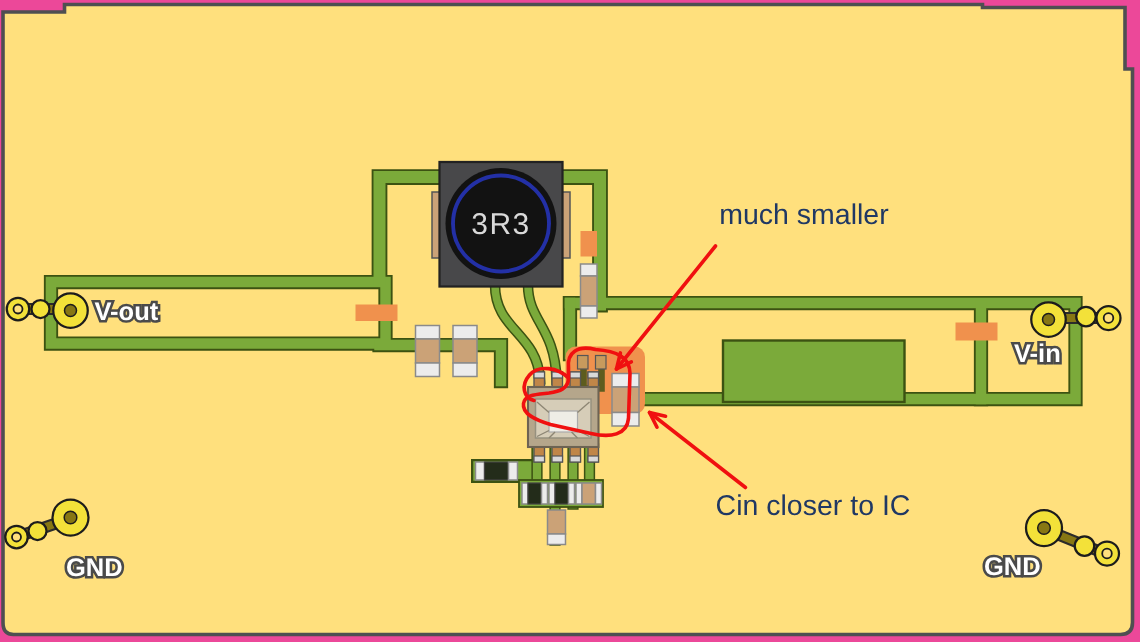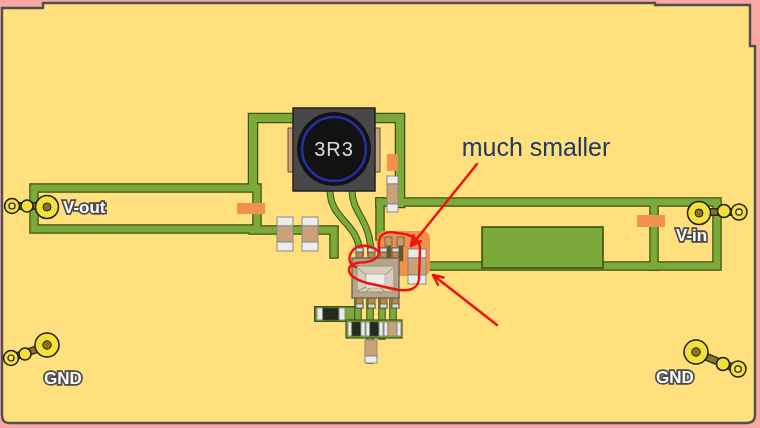--- a/index.html
+++ b/index.html
@@ -1,18 +1,18 @@
 <!DOCTYPE html>
 <html style="--board_yellow: #FFE07D; --board_edge_gray: #4F4F51; --trace_green: #7BAA3A; --trace_outline: #3C5212; --highlight_orange: #F0914D; --annotation_red: #F01010; --annotation_navy: #203864; --connector_yellow: #F3E139; --connector_shaft: #877713; --component_tan: #CBA277; --inductor_dark: #48484A;"><head>
 <meta charset="utf-8">
 <style>
   html,body{margin:0;padding:0;background:#fff;}
   .stage{
     position:relative;width:760px;height:428px;overflow:hidden;
-    font-family:"Liberation Sans",sans-serif;background:#fca5a5;
+    font-family:"Liberation Sans",sans-serif;background:#ec4899;
   }
   svg{position:absolute;left:0;top:0;}
 
   
   .board{fill:var(--board_yellow);stroke:var(--board_edge_gray);stroke-width:2.4;}
 
   
   .tr-o{fill:none;stroke:var(--trace_outline);stroke-linecap:square;}
   .tr{fill:none;stroke:var(--trace_green);stroke-linecap:square;}
   .pour{fill:var(--trace_green);stroke:var(--trace_outline);stroke-width:1.6;}
@@ -53,21 +53,21 @@
     fill:#fff;stroke:#4a4a4a;stroke-width:3.4;paint-order:stroke;
     font-weight:bold;font-size:17px;font-family:"Liberation Sans",sans-serif;
   }
 
   
   .red{fill:none;stroke:var(--annotation_red);stroke-width:2.4;stroke-linecap:round;stroke-linejoin:round;}
 
   
   .ann{
     position:absolute;color:var(--annotation_navy);
-    font-size:25px;line-height:1.15;text-align:center;white-space:nowrap;
+    font-size:19px;line-height:1.15;text-align:center;white-space:nowrap;
   }
 </style>
 </head>
 <body>
 
 <div class="stage">
   <svg width="760" height="428" viewBox="0 0 760 428">
 
     <path class="board" d="M 2 8 H 43 V 3 H 655 V 5 H 750 V 46 H 755 V 415 Q 755 423 747 423 H 9 Q 2 423 2 415 Z"></path>
 
@@ -253,13 +253,16 @@
     </g>
     <g>
       <path class="red" d="M 497 325 L 433 275"></path>
       <path class="red" d="M 443.7 277.5 L 433 275 L 438 284.8"></path>
     </g>
   </svg>
 
   <div class="ann" style="left:456px;top:133px;width:160px;">
     <div>much smaller</div>
   </div>
+  <div class="ann" style="left:462px;top:327px;width:160px;">
+    <div>Cin closer to IC</div>
+  </div>
 </div>
 
 </body></html>

